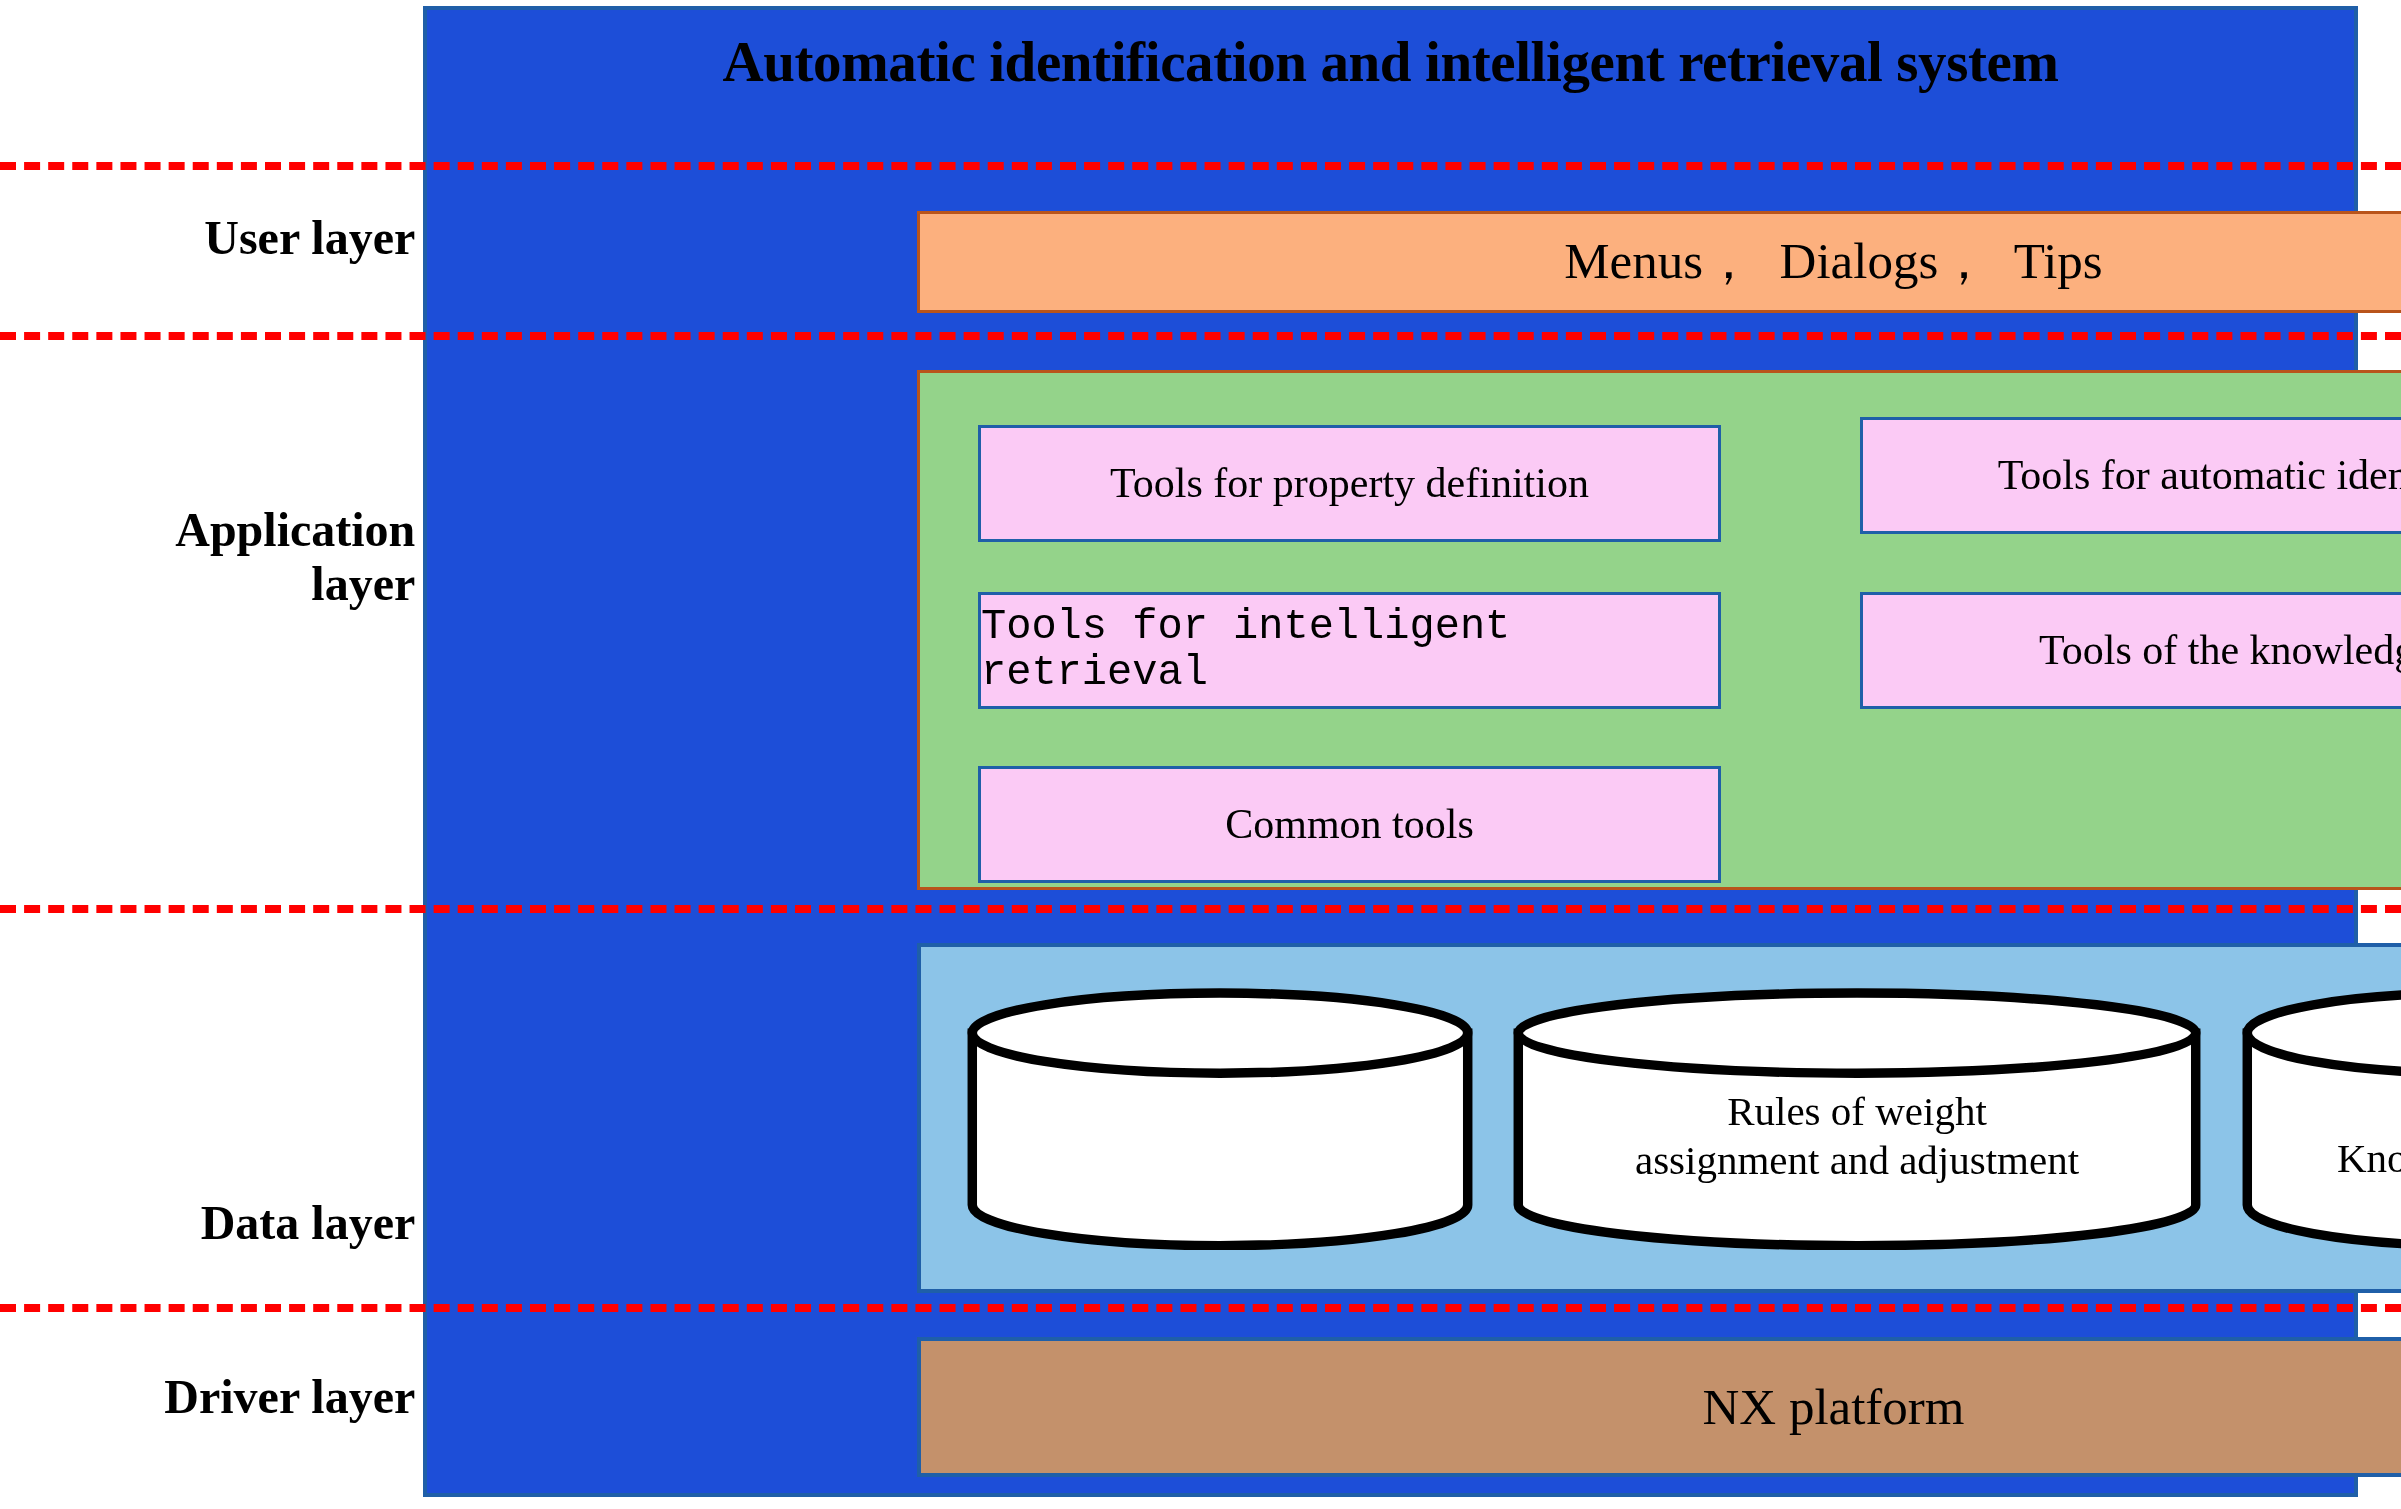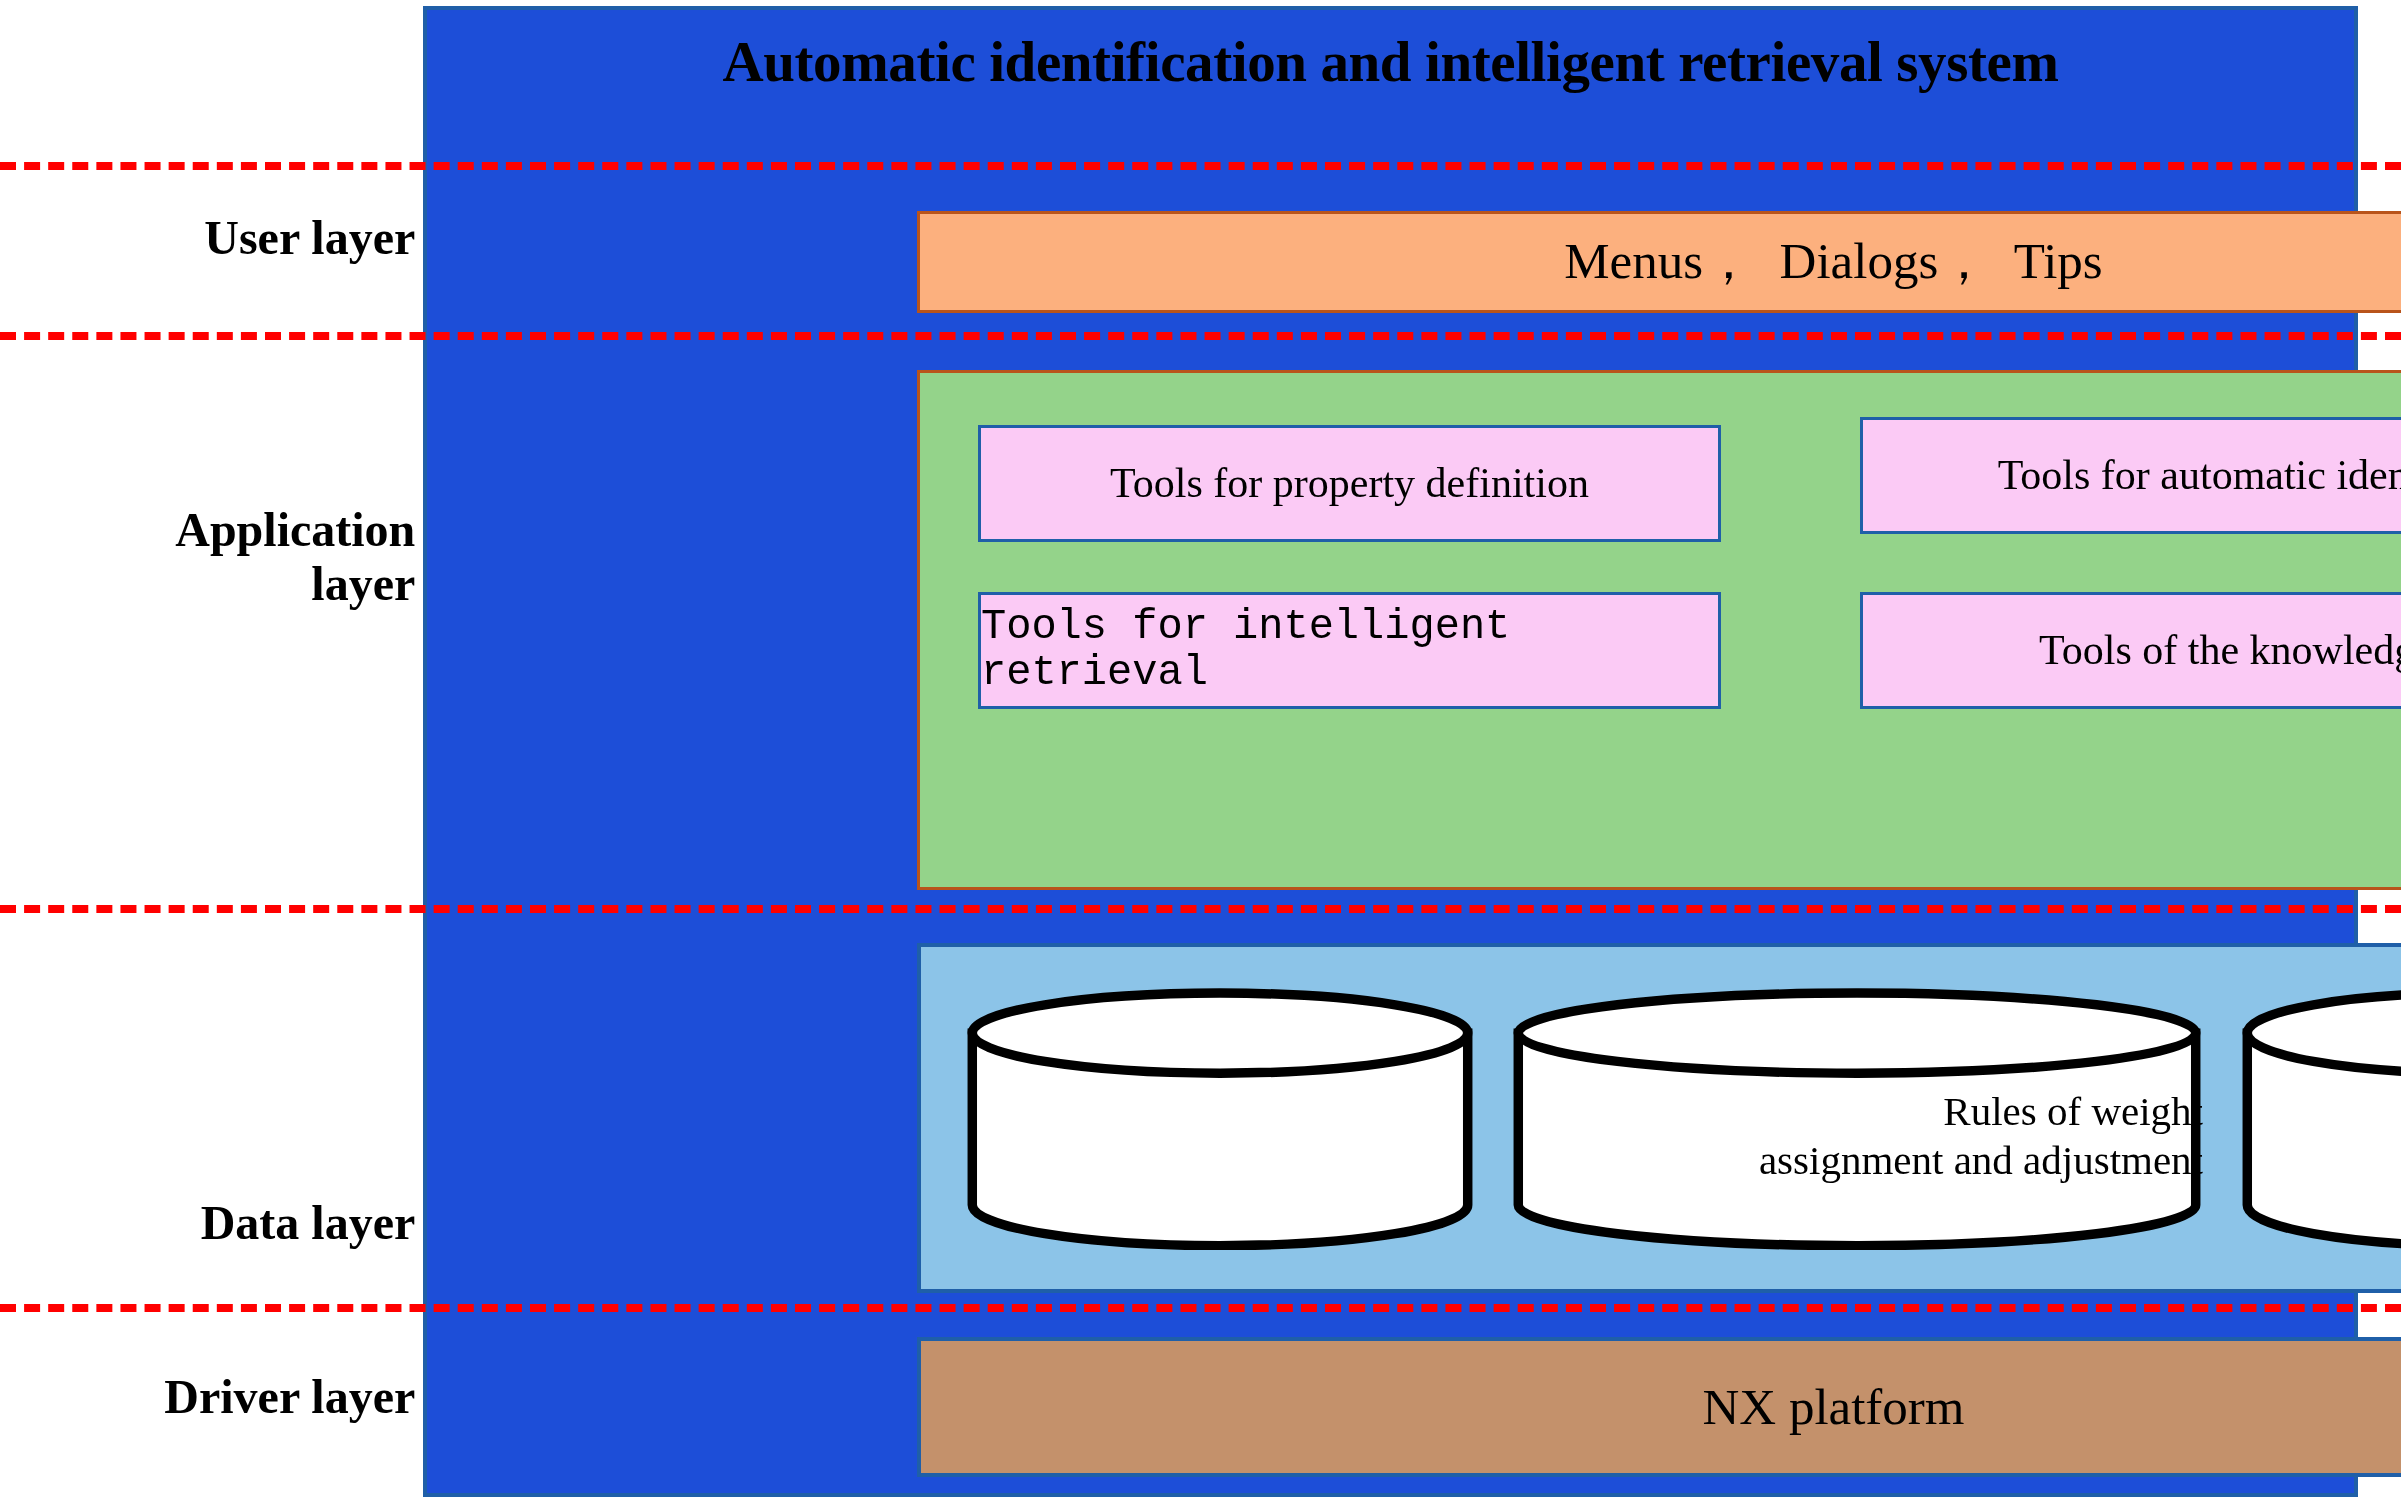--- a/index.html
+++ b/index.html
@@ -139,21 +139,21 @@
   #cylinder-partition-templates { left: 44px;  width: 510px; }
   #cylinder-weight-rules        { left: 590px; width: 692px; }
   #cylinder-knowledge-base      { left: 1319px; width: 466px; }
 
   .cylinder svg { display: block; width: 100%; height: 100%; }
 
   .cylinder-label {
     position: absolute;
     left: 0;
     width: 100%;
-    text-align: right;
+    text-align: center;
     font-size: 41px;
     color: #000000;
     line-height: 1.2;
     white-space: pre-line;
   }
   #cylinder-partition-templates .cylinder-label { top: 146px; }
   #cylinder-weight-rules .cylinder-label        { top: 99px; }
   #cylinder-knowledge-base .cylinder-label      { top: 146px; }
 
   
@@ -206,20 +206,23 @@
     </div>
 
     <div class="tool-box" id="tool-intelligent-retrieval">
       <span>Tools for intelligent retrieval</span>
     </div>
 
     <div class="tool-box" id="tool-knowledge-base">
       <span>Tools of the knowledge base</span>
     </div>
 
+    <div class="tool-box" id="tool-common-tools">
+      <span>Common tools</span>
+    </div>
 
   </div>
 
   <div id="data-layer-box">
 
     <div class="cylinder" id="cylinder-partition-templates">
       <svg viewBox="0 0 700 360" preserveAspectRatio="none">
         <path d="M10,62 L10,298 A340,56 0 0 0 690,298 L690,62 Z" fill="#FFFFFF" stroke="#000000" stroke-width="13"></path>
         <ellipse cx="350" cy="62" rx="340" ry="55" fill="#FFFFFF" stroke="#000000" stroke-width="13"></ellipse>
       </svg>

